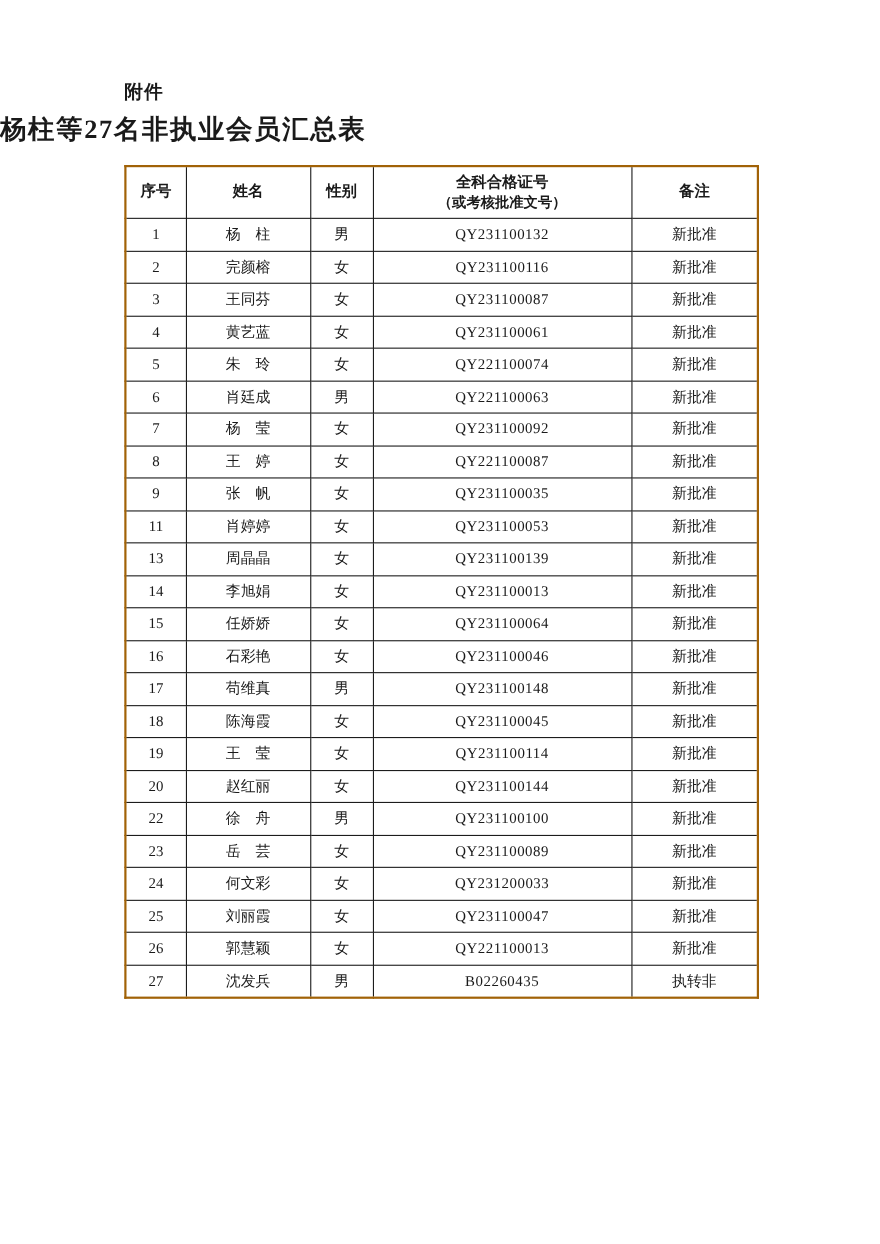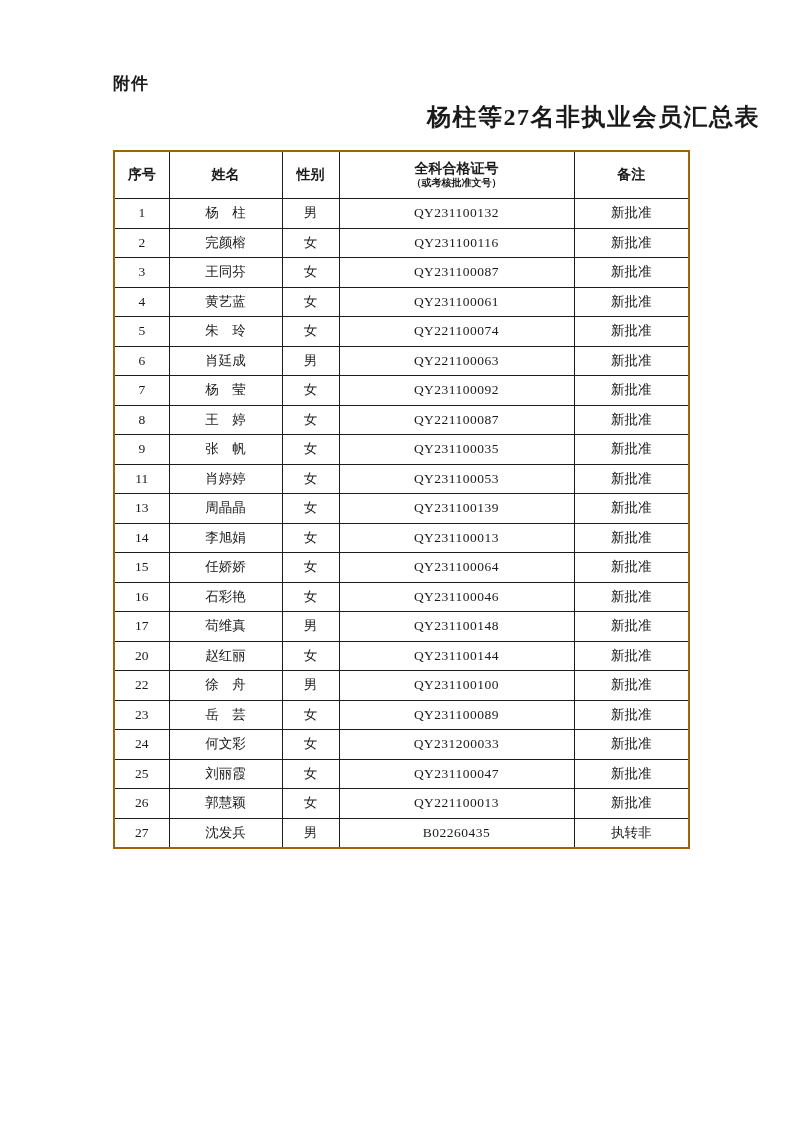--- a/index.html
+++ b/index.html
@@ -20,21 +20,21 @@
     top: 72px;
     font-size: 17px;
     font-weight: bold;
     letter-spacing: 1px;
   }
   .doc-title {
     position: absolute;
     left: 0;
     top: 101px;
     width: 760px;
-    text-align: right;
+    text-align: left;
     font-size: 24px;
     font-weight: bold;
     letter-spacing: 1.5px;
   }
   .table-wrap {
     position: absolute;
     left: 113px;
     top: 150px;
   }
   table.member-table {
@@ -52,21 +52,21 @@
     overflow: hidden;
   }
   table.member-table th {
     height: 46px;
     font-size: 14px;
     font-weight: bold;
     line-height: 1.2;
   }
   th .cert-line2 {
     display: block;
-    font-size: 10px;
+    font-size: 13px;
     font-weight: bold;
   }
   table.member-table td {
     height: 28.5px;
     font-size: 13.5px;
     font-weight: normal;
   }
   td.cell-cert {
     letter-spacing: 0.5px;
     font-size: 13.5px;
@@ -203,20 +203,34 @@
           <td>新批准</td>
         </tr>
         <tr>
           <td class="cell-no">17</td>
           <td>苟维真</td>
           <td>男</td>
           <td class="cell-cert">QY231100148</td>
           <td>新批准</td>
         </tr>
         <tr>
+          <td class="cell-no">18</td>
+          <td>陈海霞</td>
+          <td>女</td>
+          <td class="cell-cert">QY231100045</td>
+          <td>新批准</td>
+        </tr>
+        <tr>
+          <td class="cell-no">19</td>
+          <td>王　莹</td>
+          <td>女</td>
+          <td class="cell-cert">QY231100114</td>
+          <td>新批准</td>
+        </tr>
+        <tr>
           <td class="cell-no">20</td>
           <td>赵红丽</td>
           <td>女</td>
           <td class="cell-cert">QY231100144</td>
           <td>新批准</td>
         </tr>
         <tr>
           <td class="cell-no">22</td>
           <td>徐　舟</td>
           <td>男</td>

